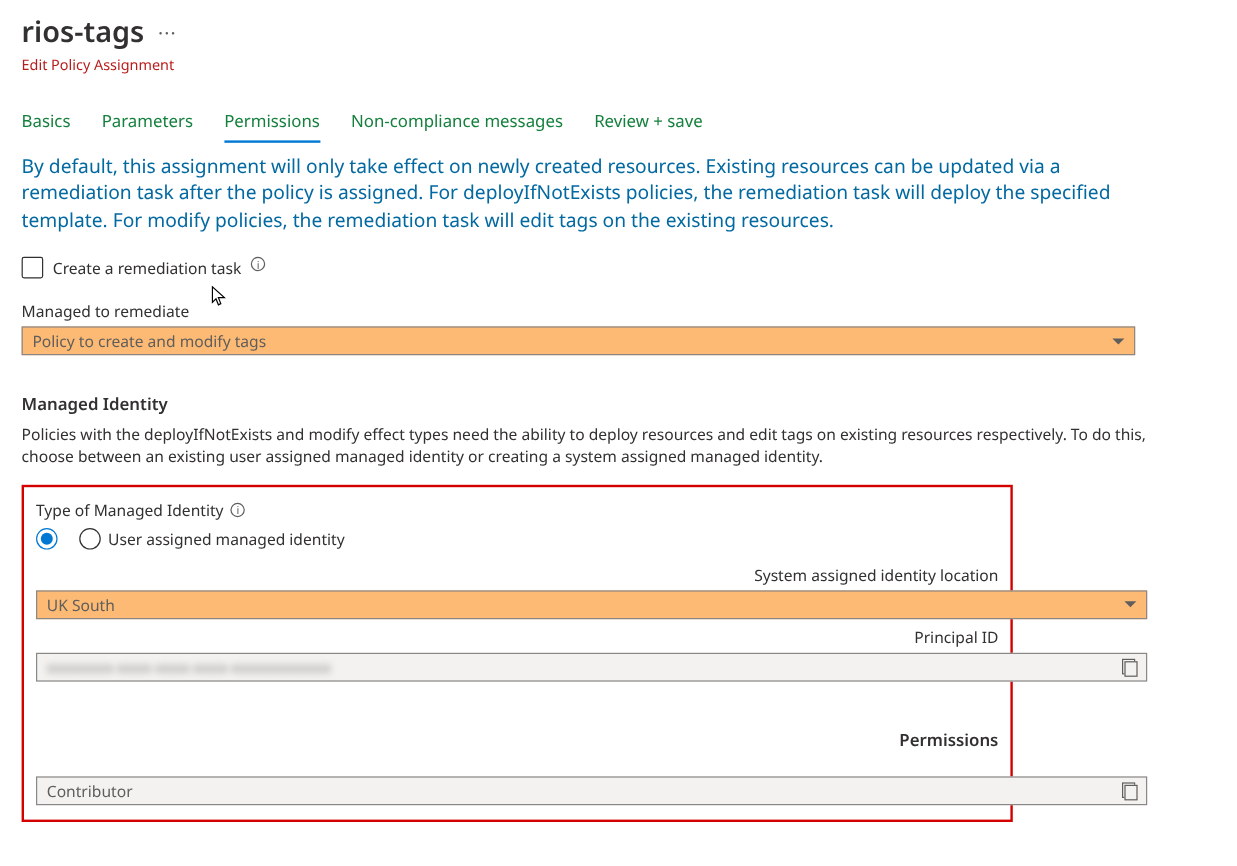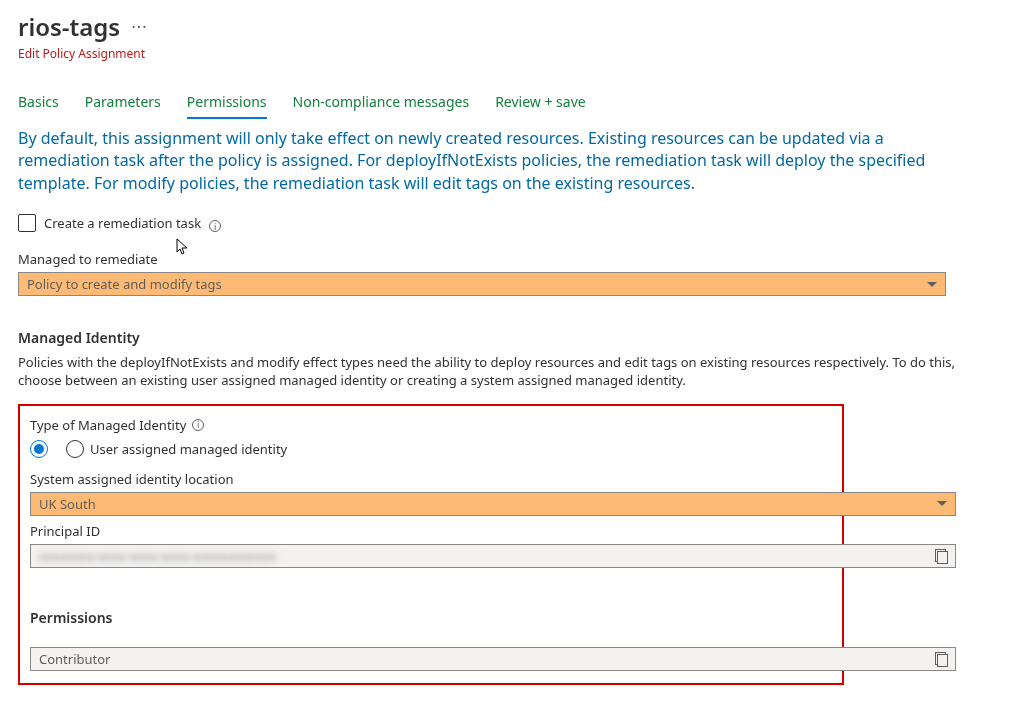--- a/index.html
+++ b/index.html
@@ -50,21 +50,21 @@
   }
   .desc {
     margin-top: 8px;
     font-size: 16px;
     line-height: 1.4;
     color: #0369a1;
     max-width: 940px;
   }
   .checkbox-row {
     display: flex;
-    align-items: flex-end;
+    align-items: flex-start;
     gap: 8px;
     margin-top: 20px;
     position: relative;
   }
   .checkbox-box {
     width: 18px;
     height: 18px;
     border: 1px solid #323130;
     border-radius: 2px;
     background: #fff;
@@ -119,20 +119,21 @@
   }
   .link {
     color: #0078d4;
     cursor: pointer;
   }
   .highlight-box {
     border: 2px solid #d40000;
     padding: 10px 10px 12px 10px;
     margin-top: 14px;
     width: 826px;
+    text-align: right;
   }
   .radio-row {
     display: flex;
     align-items: center;
     gap: 18px;
     margin-top: 6px;
   }
   .radio-item {
     display: flex;
     align-items: center;

